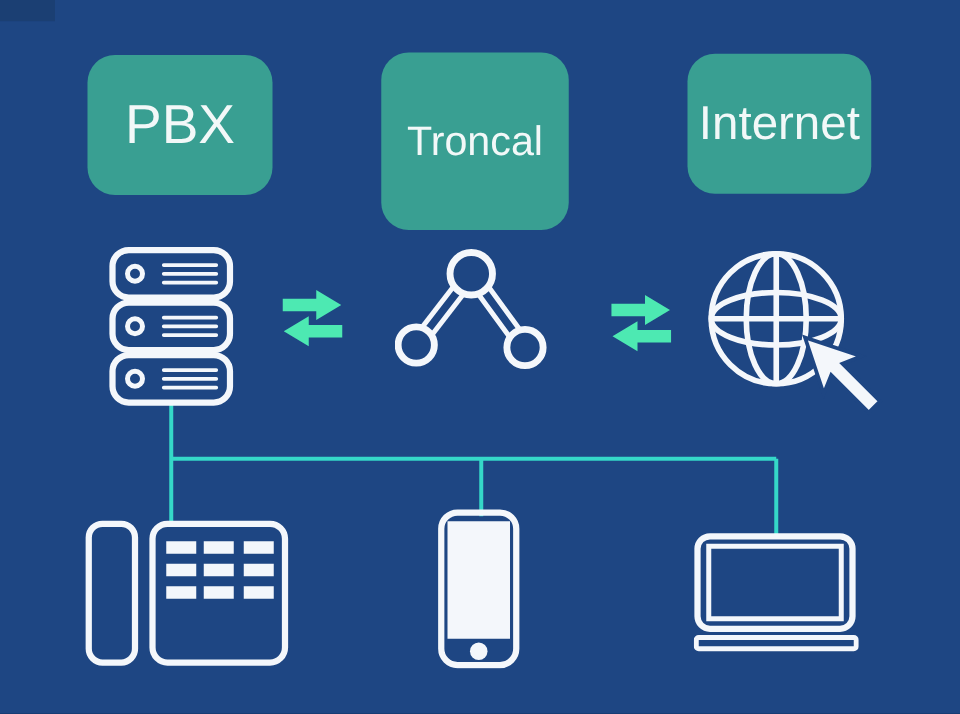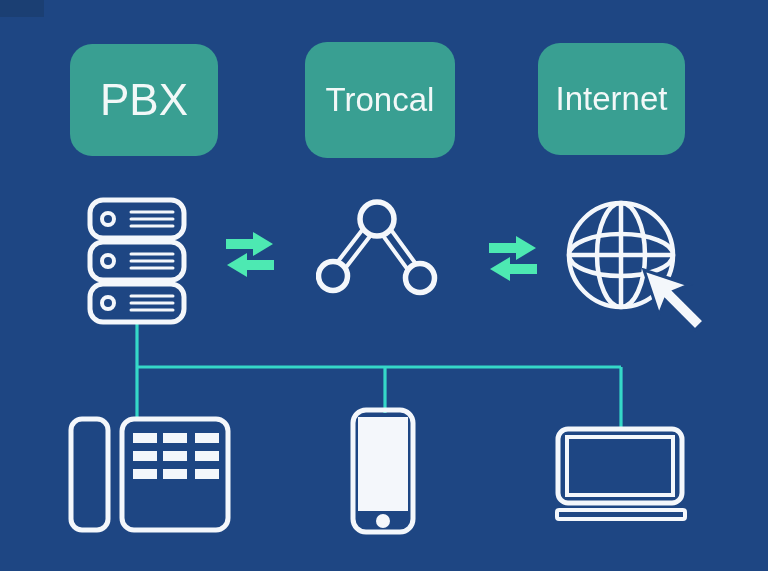--- a/index.html
+++ b/index.html
@@ -18,22 +18,22 @@
     font-family:"Liberation Sans", sans-serif;
   }
   .corner-patch{position:absolute;left:0;top:0;width:44px;height:17px;background:var(--background_shade);}
   .abs{position:absolute;}
   .label-box{
     position:absolute;background:var(--panel);border-radius:22px;
     display:flex;flex-direction:column;align-items:center;justify-content:center;
     color:var(--label_text);text-align:center;
   }
   .box-pbx{left:70px;top:44px;width:148px;height:112px;font-size:44px;}
-  .box-troncal{left:305px;top:42px;width:150px;height:116px;font-size:33px;line-height:40px;}
-  .box-internet{left:538px;top:43px;width:147px;height:112px;font-size:33px;}
+  .box-troncal{left:305px;top:42px;width:150px;height:142px;font-size:33px;line-height:40px;}
+  .box-internet{left:550px;top:43px;width:147px;height:112px;font-size:38px;}
   svg{display:block;}
   .st{stroke:var(--icon_white);fill:none;}
   .fl{fill:var(--icon_white);}
   .bgf{fill:var(--background);}
   .bgs{stroke:var(--background);fill:none;}
   .ar{fill:var(--arrow_mint);}
   .ln{stroke:var(--line_teal);fill:none;}
   .connectors{position:absolute;left:0;top:0;}
 </style>
 </head>

